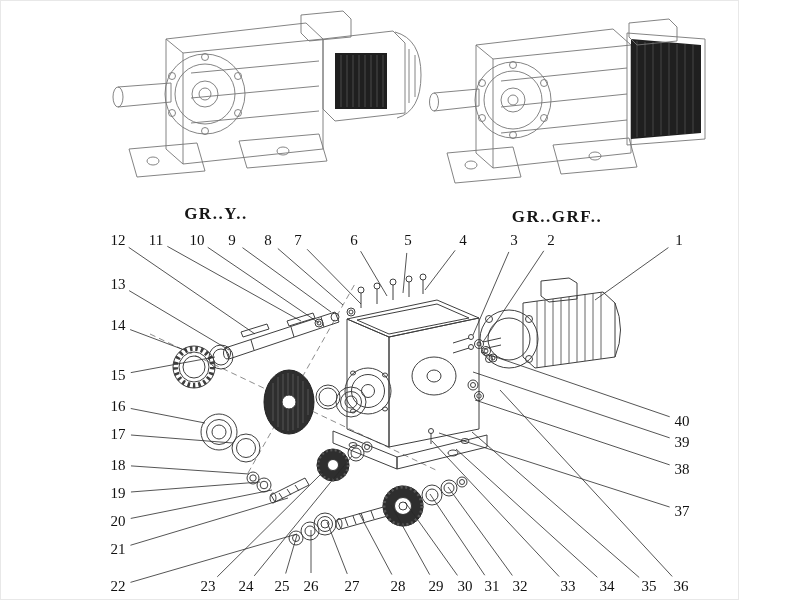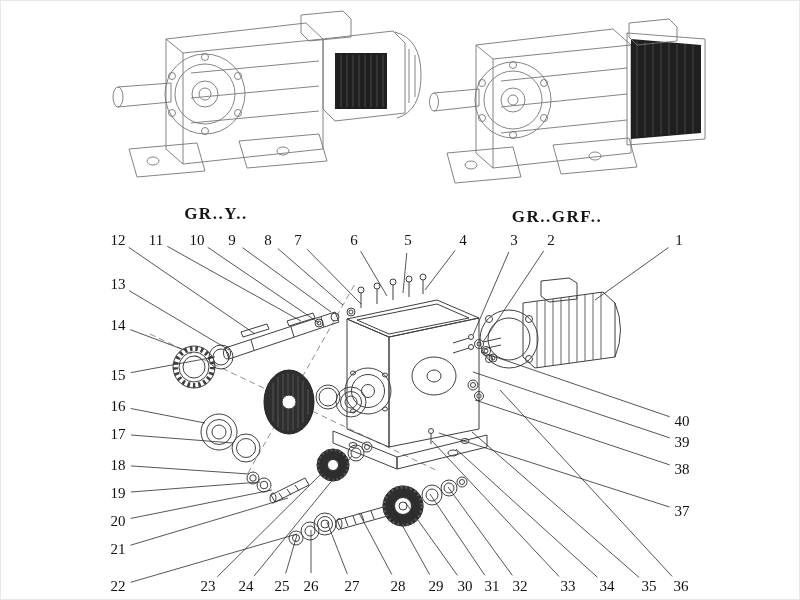--- a/index.html
+++ b/index.html
@@ -1,16 +1,16 @@
 <!DOCTYPE html>
 <html style="--line: #3f3f3f;"><head>
 <meta charset="utf-8">
 <style>
   html,body{margin:0;padding:0;background:#fff;}
-  .stage{position:relative;width:800px;height:600px;background:#fff;border:1px solid #e8e8e8;box-sizing:border-box;overflow:hidden;}
+  .stage{position:relative;width:739px;height:600px;background:#fff;border:1px solid #e8e8e8;box-sizing:border-box;overflow:hidden;}
   svg{display:block;}
   .variant-label{font:bold 17px "Liberation Serif",serif;fill:#151515;letter-spacing:1.5px;text-anchor:middle;}
   .callout-num{font:15px "Liberation Serif",serif;fill:#111;text-anchor:middle;}
   .leader{stroke:#2a2a2a;stroke-width:0.8;fill:none;}
   .ghost{stroke:#767676;stroke-width:0.9;fill:none;}
   .ink{stroke:#3f3f3f;stroke-width:1;fill:none;}
   .dash{stroke:#707070;stroke-width:0.8;fill:none;stroke-dasharray:6 4;}
 </style>
 </head>
 <body>

